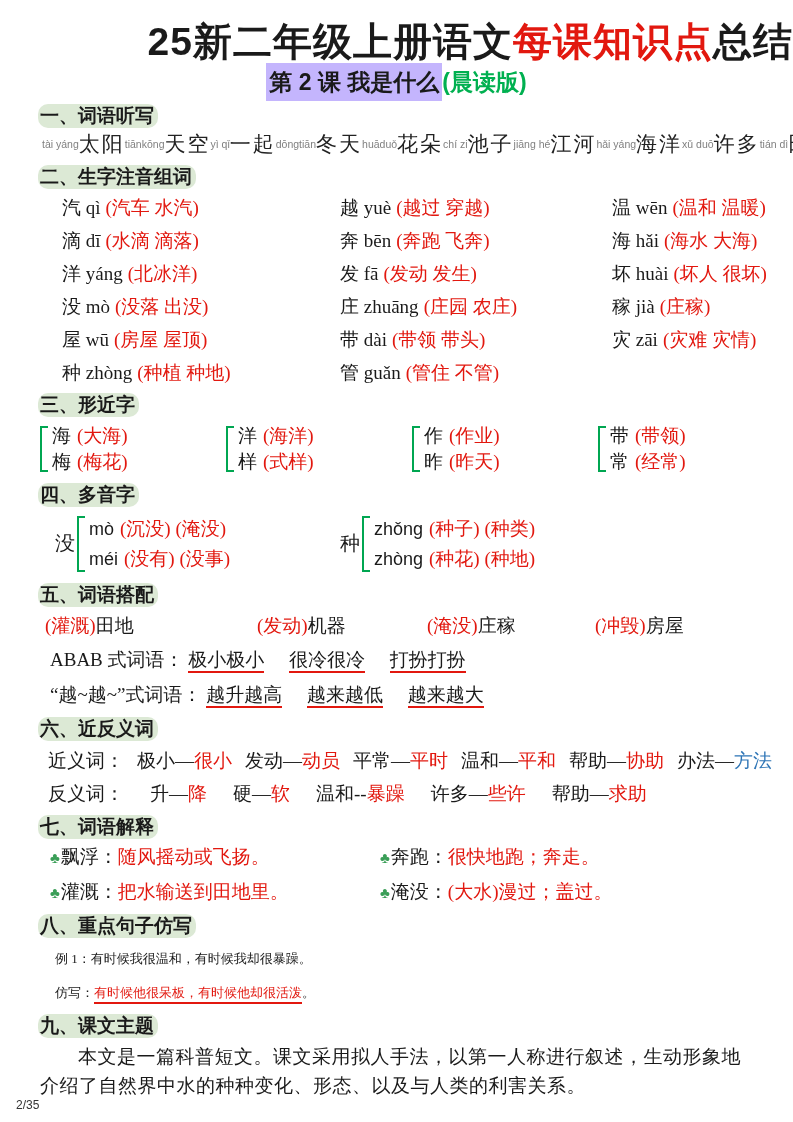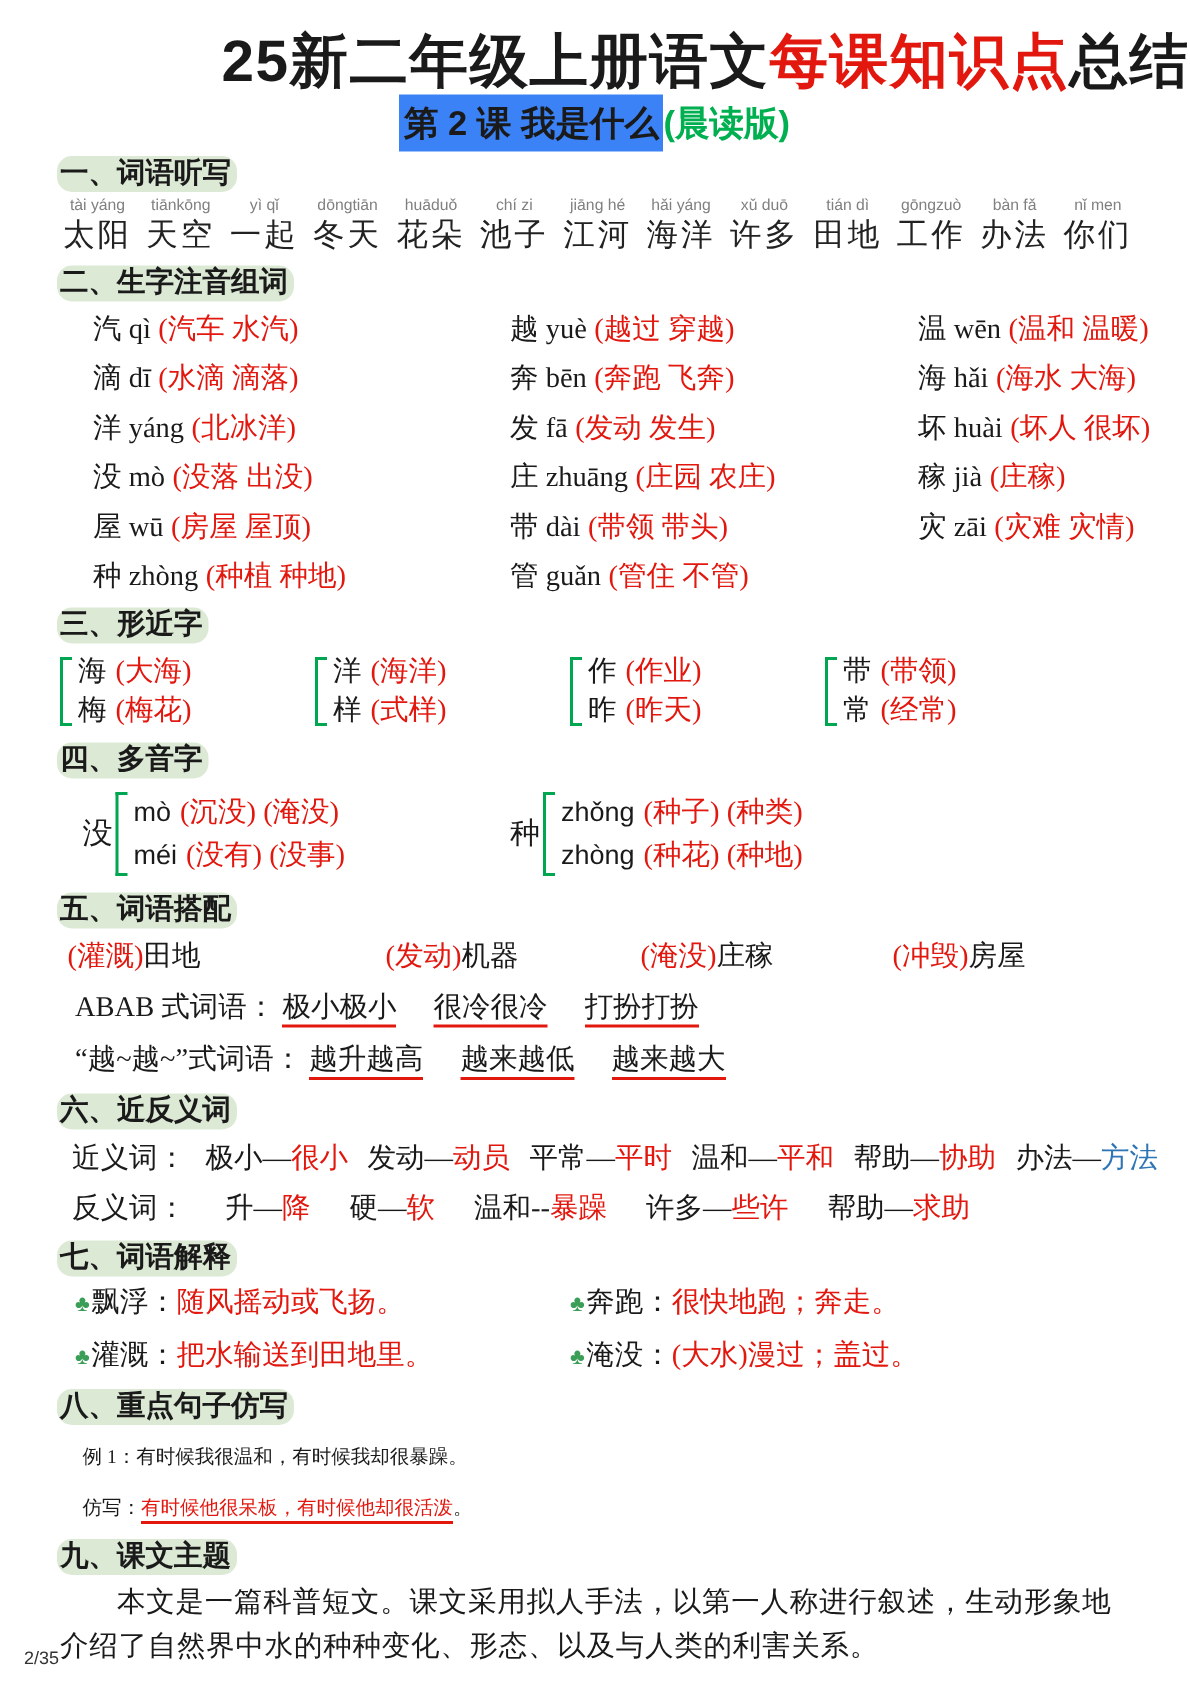--- a/index.html
+++ b/index.html
@@ -8,37 +8,37 @@
     font-family:"Liberation Serif",serif;color:#1a1a1a;
   }
   .red{color:#e2180f;}
   .blue{color:#2e75b6;}
   .green{color:#00b050;}
   
   .title{margin-top:20px;text-align:right;font-family:"Liberation Sans",sans-serif;
     font-weight:bold;font-size:39px;letter-spacing:1px;line-height:1.15;}
   .subtitle{margin-top:3px;text-align:center;font-family:"Liberation Sans",sans-serif;
     font-weight:bold;font-size:23px;line-height:28px;}
-  .subtitle .hl{background:#3b82f6;padding:6px 3px;text-align:center;}
+  .subtitle .hl{background:#c4b5fd;padding:6px 3px;text-align:center;}
   
   .sec{margin:8px 0 0 38px;font-family:"Liberation Sans",sans-serif;font-weight:bold;
     font-size:19px;line-height:24px;}
   .sec span{background:#dce9d5;padding:1px 4px 2px 2px;border-radius:10px;}
   
   .s1row{display:flex;justify-content:space-between;margin:3px 38px 0 42px;}
-  .wd{display:flex;flex-direction:column;align-items:center;}
+  .wd{display:flex;flex-direction:row;align-items:center;}
   .py{font-family:"Liberation Sans",sans-serif;font-size:10.5px;color:#808080;white-space:nowrap;line-height:12px;}
   .zi{font-size:21px;letter-spacing:2px;color:#222;line-height:26px;white-space:nowrap;}
   
   .s2grid{display:grid;grid-template-columns:278px 272px auto;row-gap:8px;
     margin:6px 0 0 62px;font-size:19px;line-height:25px;}
   .s2grid .red{margin-left:5px;}
   
   .s3row{display:flex;margin:6px 0 0 40px;font-size:19px;}
-  .s3g{display:flex;align-items:stretch;width:170px;}
+  .s3g{display:flex;align-items:stretch;width:186px;}
   .s3g:last-child{width:auto;}
   .brk{width:6px;border:2px solid #00a651;border-right:none;margin:3px 4px 3px 0;}
   .s3col div{line-height:26px;white-space:nowrap;}
   .s3col .red{margin-left:6px;}
   
   .s4row{display:flex;margin:6px 0 0 55px;font-size:19px;}
   .s4g{display:flex;align-items:center;}
   .s4g1{width:285px;}
   .s4zi{font-size:20px;margin-right:2px;}
   .s4col div{line-height:29px;white-space:nowrap;}

